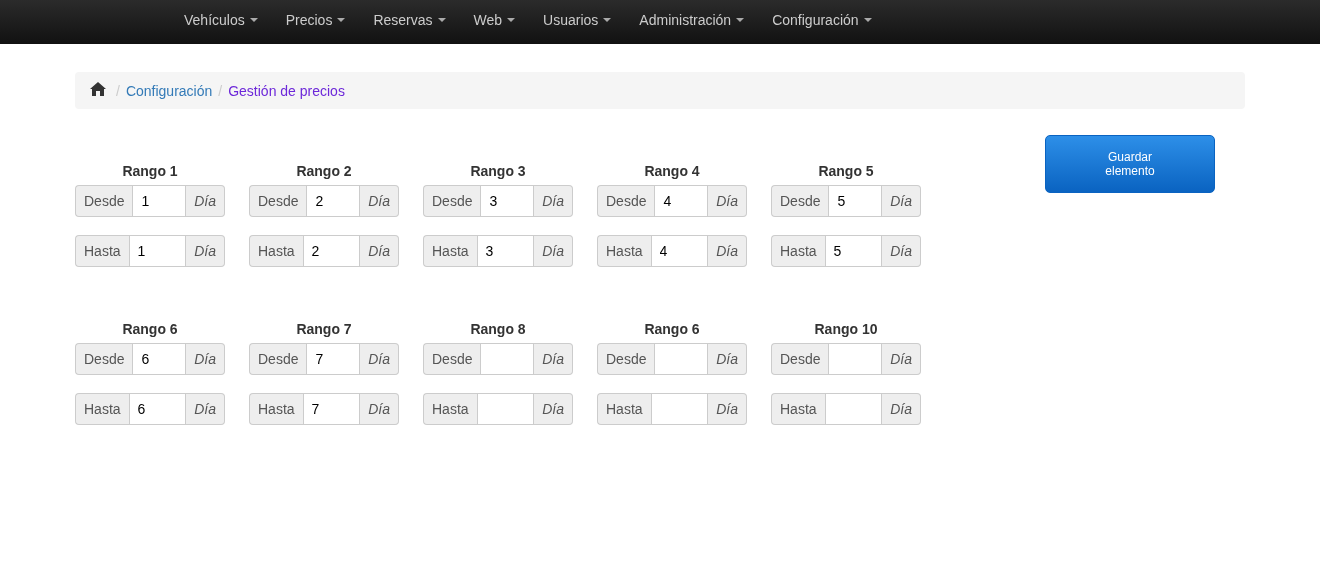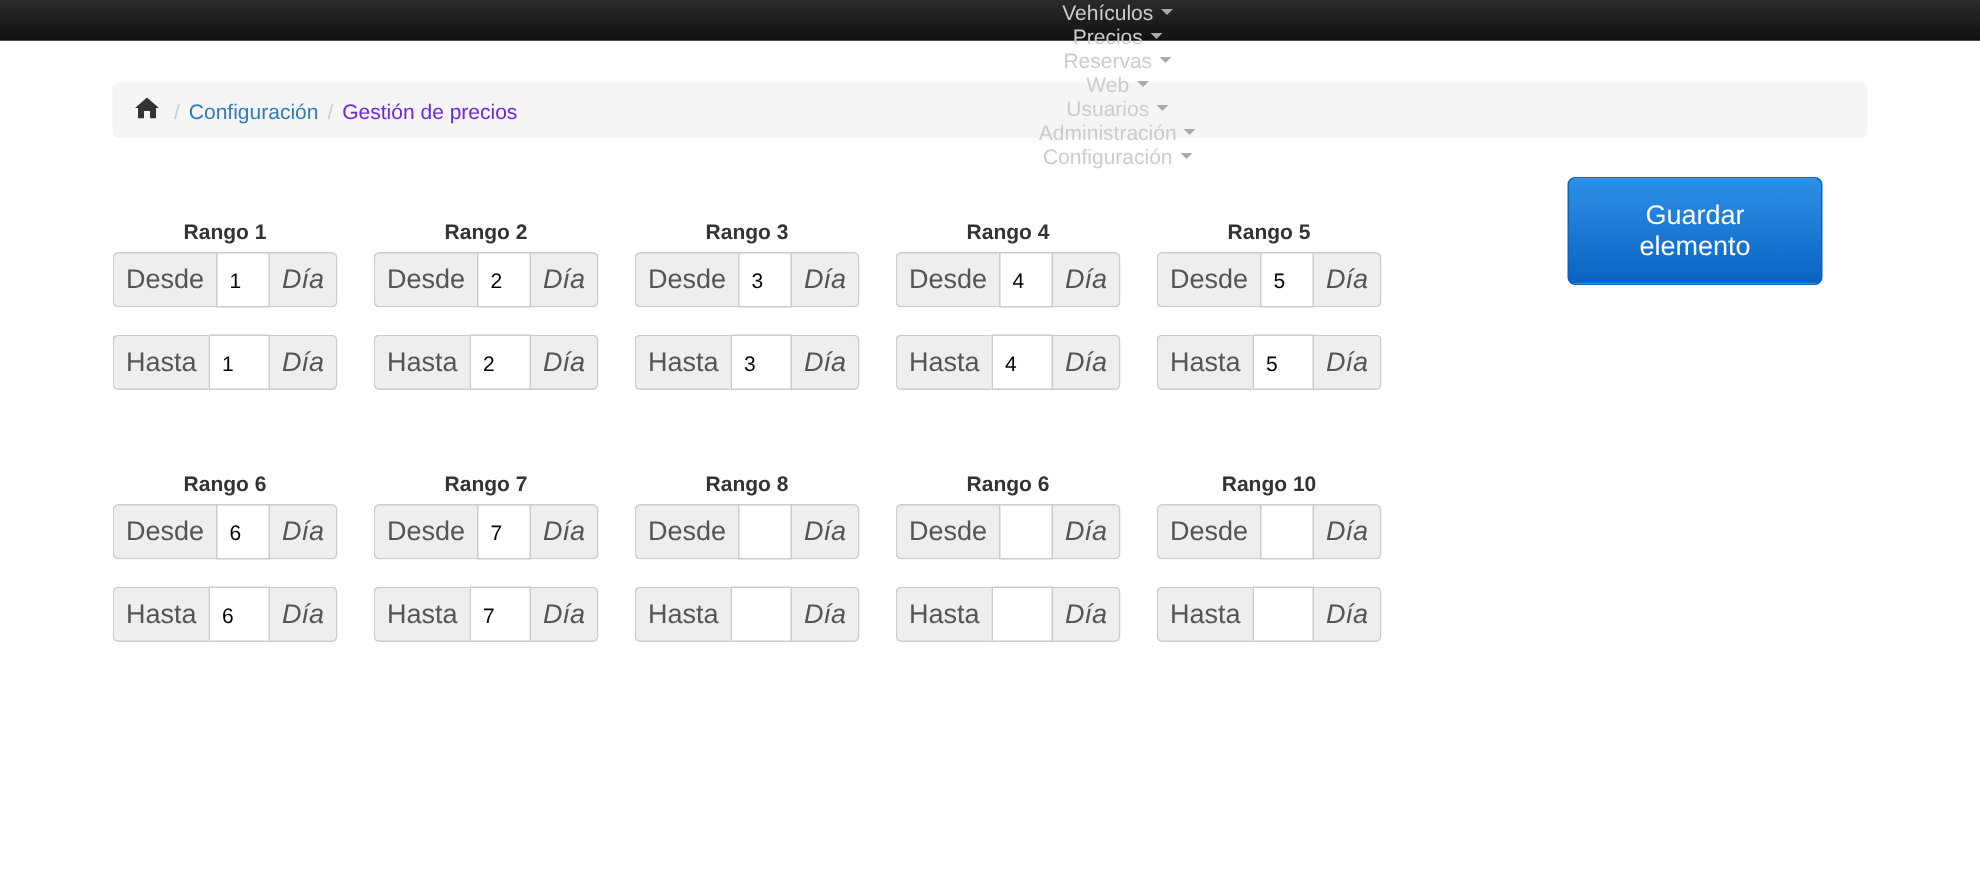--- a/index.html
+++ b/index.html
@@ -1,18 +1,18 @@
 <!DOCTYPE html>
 <html><head>
 <meta charset="utf-8">
 <style>
 * { box-sizing: border-box; margin: 0; padding: 0; }
 body { font-family: "Helvetica Neue", Helvetica, Arial, sans-serif; font-size: 14px; color: #333; background: #fff; }
 
-.navbar { background: #1b1b1b; background-image: linear-gradient(#2b2b2b, #111); height: 27px; display: flex; align-items: center; padding-left: 170px; flex-direction: column; }
+.navbar { background: #1b1b1b; background-image: linear-gradient(#2b2b2b, #111); height: 44px; display: flex; align-items: flex-start; padding-left: 170px; }
 .navbar .nav-item { color: #ccc; padding: 0 14px; height: 40px; display: flex; align-items: center; cursor: pointer; font-size: 14px; }
 .caret { display: inline-block; margin-left: 5px; width: 0; height: 0; border-left: 4px solid transparent; border-right: 4px solid transparent; border-top: 4px solid #aaa; }
 
 .container { width: 1170px; margin: 0 auto; padding-top: 28px; }
 
 .breadcrumb { background: #f5f5f5; padding: 10px 15px; border-radius: 4px; display: flex; align-items: center; font-size: 14px; color: #777; }
 .breadcrumb .home-icon { color: #333; margin-right: 4px; }
 .breadcrumb .sep { margin: 0 6px; color: #ccc; }
 .breadcrumb .link { color: #337ab7; }
 .breadcrumb .active { color: #6d28d9; }
@@ -27,31 +27,31 @@
 
 .radios { margin-top: 20px; }
 .radio-row { display: flex; align-items: center; margin-bottom: 6px; }
 .radio-row input { margin-right: 8px; }
 
 .ranges-grid { display: flex; flex-wrap: wrap; gap: 36px 24px; margin-top: 28px; }
 .range-block { width: 150px; }
 .range-title { font-weight: bold; text-align: center; margin-bottom: 6px; }
 
 .input-group { display: flex; margin-bottom: 18px; width: 150px; }
-.addon { background: #eee; border: 1px solid #ccc; padding: 7px 8px; font-size: 18px; color: #555; }
+.addon { background: #eee; border: 1px solid #ccc; padding: 7px 8px; font-size: 14px; color: #555; }
 .addon.left { border-radius: 4px 0 0 4px; border-right: none; }
 .addon.right { border-radius: 0 4px 4px 0; border-left: none; font-style: italic; }
 .igroup input { border: 1px solid #ccc; padding: 7px 8px; font-size: 14px; width: 100%; min-width: 0; }
 .igroup { display: flex; flex: 1; }
 
 .btn-primary {
   background: linear-gradient(#2d8fe8, #0a63c1);
   border: 1px solid #0a63c1;
   color: #fff;
-  font-size: 18px;
+  font-size: 12px;
   padding: 14px 16px;
   border-radius: 5px;
   cursor: pointer;
   width: 170px;
   text-align: center;
 }
 .btn-primary .line2 { display: block; }
 
 svg.home { width: 16px; height: 14px; fill: #333; }
 </style>

